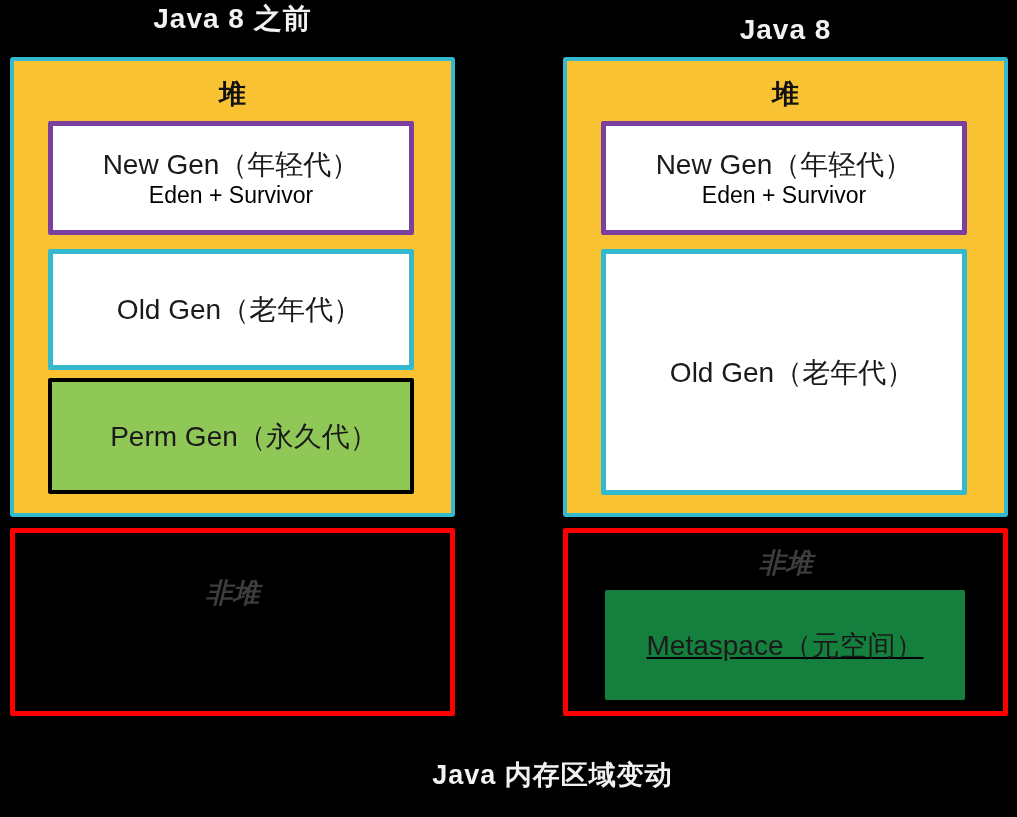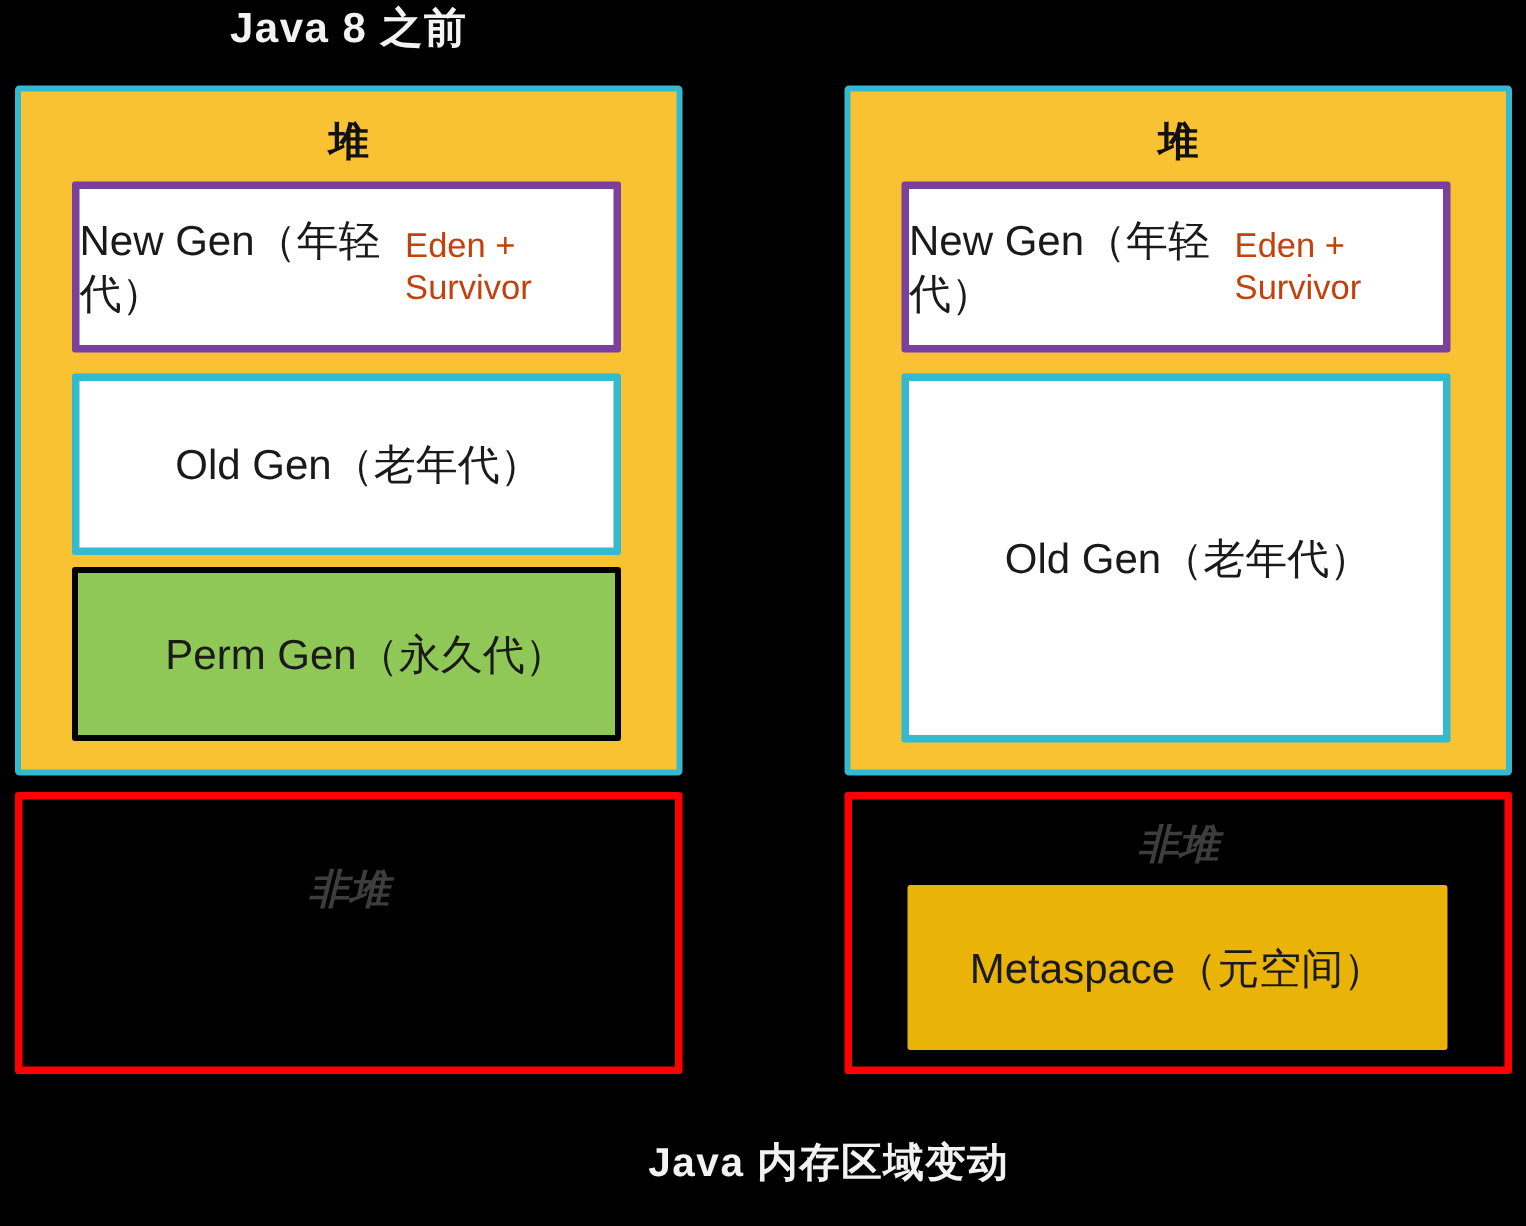--- a/index.html
+++ b/index.html
@@ -35,40 +35,40 @@
     left: 0;
     width: 100%;
     text-align: center;
     font-size: 27px;
     font-weight: 700;
     color: #111111;
   }
   .region {
     position: absolute;
     display: flex;
-    flex-direction: row;
+    flex-direction: column;
     align-items: center;
     justify-content: center;
     box-sizing: border-box;
     border-radius: 2px;
   }
   .new-gen  { background: #ffffff; border: 5px solid #7B3F9E; }
   .old-gen  { background: #ffffff; border: 5px solid #35B9CF; padding-left: 16px; }
   .perm-gen { background: #90C858; border: 4px solid #000000; padding-left: 26px; }
-  .metaspace { background: #eab308; border: none; }
+  .metaspace { background: #15803d; border: none; text-decoration: underline; }
   .region-text {
     font-size: 28px;
     font-weight: 500;
     color: #1a1a1a;
     line-height: 1.25;
   }
   .region-subtext {
     font-size: 23px;
     font-weight: 500;
-    color: #c2410c;
+    color: #000000;
     line-height: 1.2;
   }
   .nonheap {
     position: absolute;
     background: #000000;
     border: 5px solid #FE0000;
     border-radius: 2px;
     box-sizing: content-box;
   }
   .nonheap-label {
@@ -92,20 +92,21 @@
     letter-spacing: 1px;
     padding-left: 44px;
   }
 </style>
 </head>
 <body>
 
 <div class="canvas">
 
   <div class="col-title" style="left:10px; top:0; width:445px;">Java 8 之前</div>
+  <div class="col-title" style="left:563px; top:14px; width:445px;">Java 8</div>
 
   <div class="heap" style="left:10px; top:57px; width:437px; height:452px;">
     <div class="heap-label" style="top:15px;">堆</div>
 
     <div class="region new-gen" style="left:34px; top:60px; width:366px; height:114px;">
       <div class="region-text">New Gen（年轻代）</div>
       <div class="region-subtext">Eden + Survivor</div>
     </div>
 
     <div class="region old-gen" style="left:34px; top:188px; width:366px; height:121px;">

